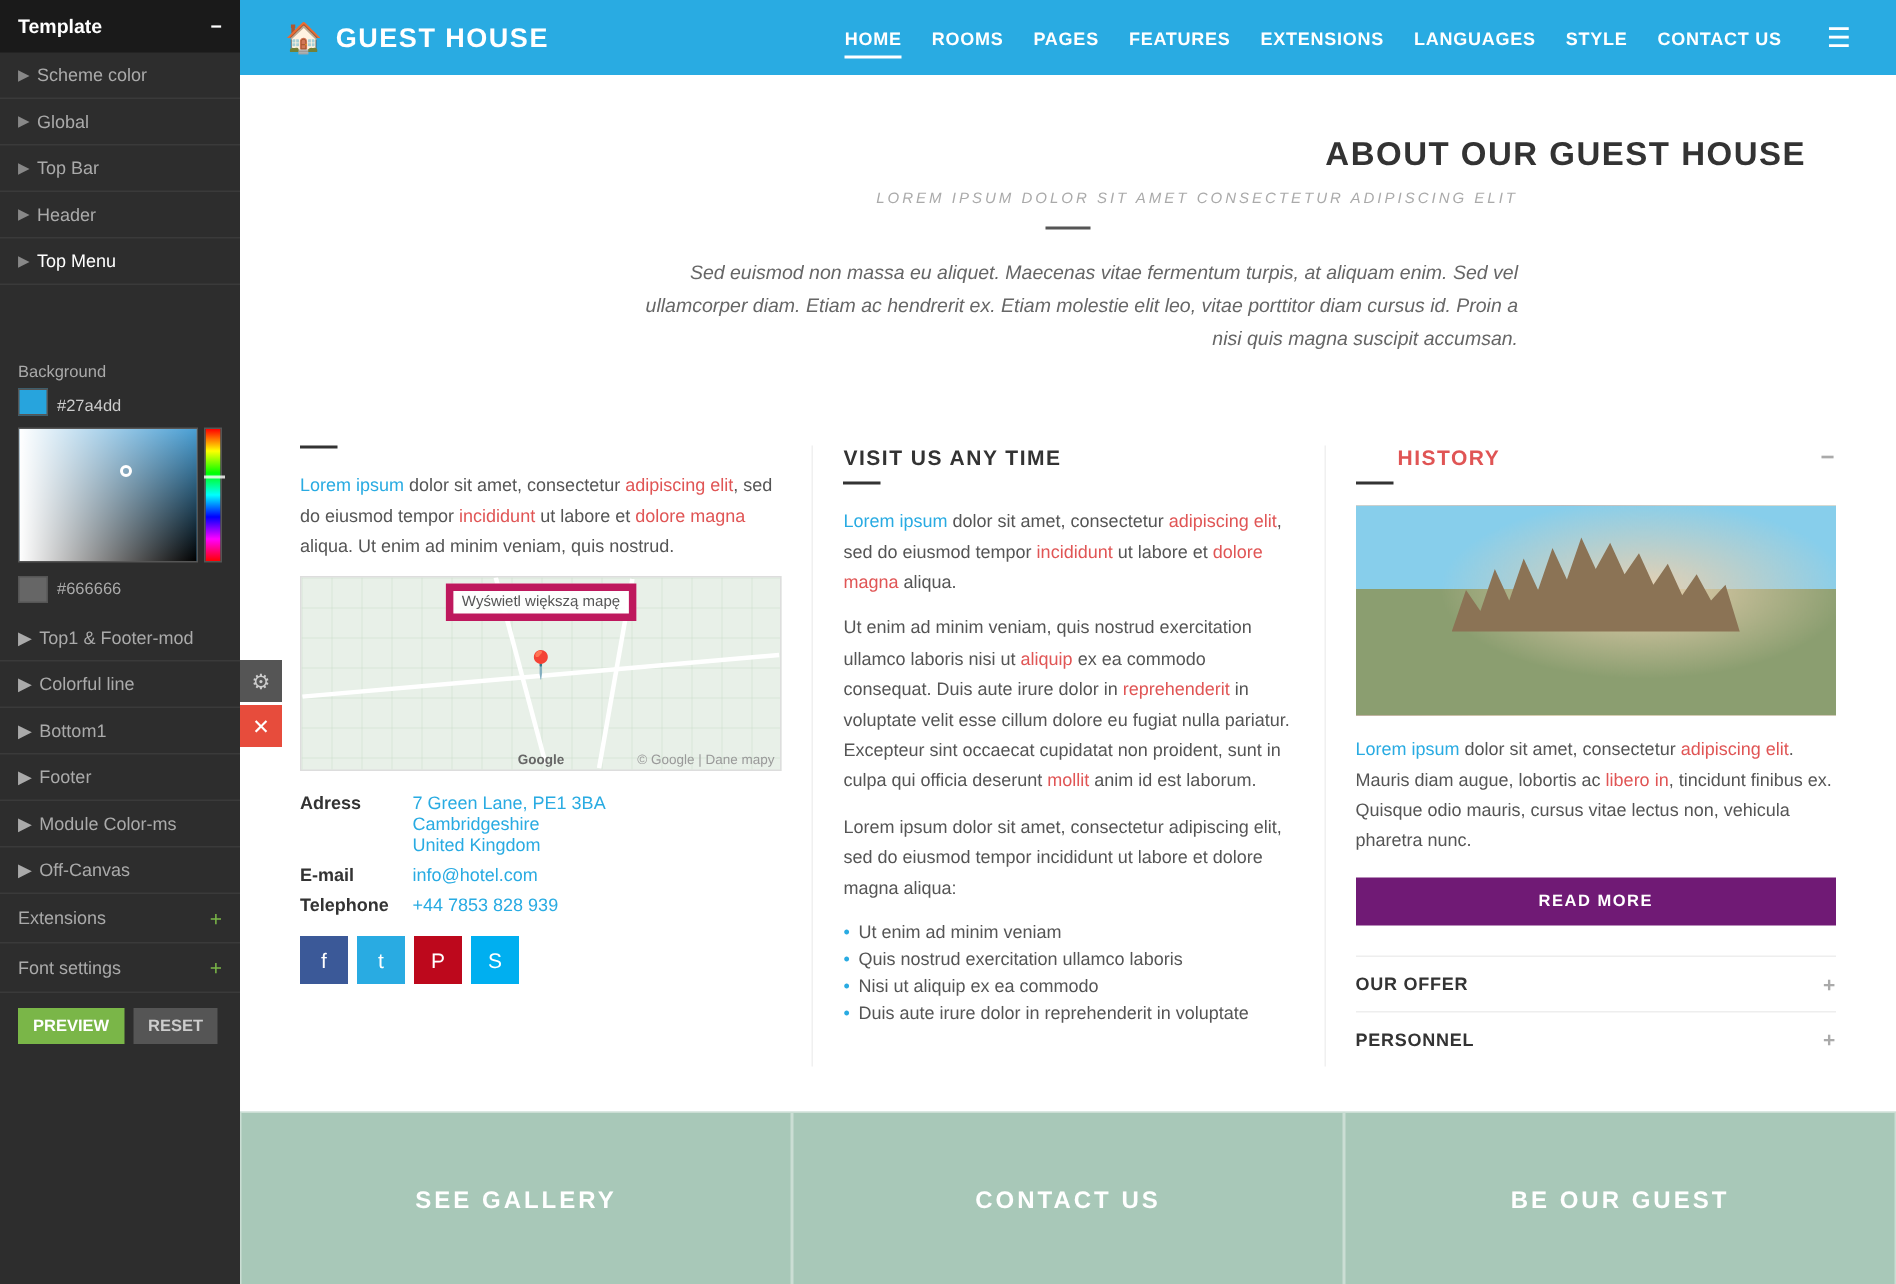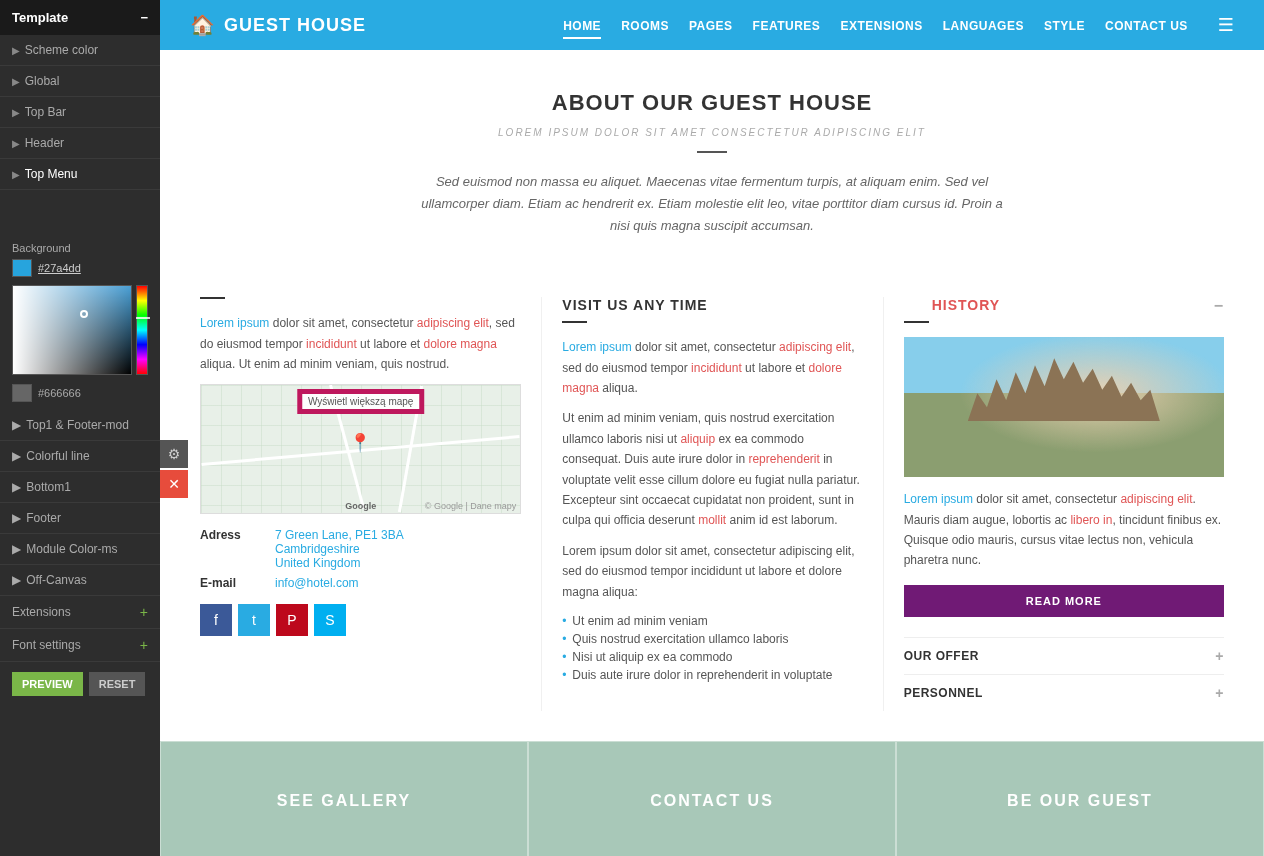--- a/index.html
+++ b/index.html
@@ -42,24 +42,23 @@
       padding: 8px 12px;
       margin-top: 44px;
     }
     .color-label {
       font-size: 11px;
       color: #aaa;
       margin-bottom: 5px;
     }
     .color-swatch-row {
       display: flex;
-      align-items: center;
+      align-items: flex-end;
       gap: 6px;
       margin-bottom: 8px;
-      text-decoration: underline;
     }
     .color-swatch {
       width: 20px;
       height: 18px;
       background: #27a4dd;
       border: 1px solid #555;
     }
     .color-hex {
       color: #ccc;
       font-size: 11px;
@@ -260,21 +259,21 @@
     }
 
     
     .content-area {
       flex: 1;
       overflow-y: auto;
     }
 
     
     .about-section {
-      text-align: center;
+      text-align: right;
       padding: 40px 60px 30px;
       border-bottom: none;
     }
     .about-section h1 {
       font-size: 22px;
       font-weight: bold;
       color: #333;
       text-transform: uppercase;
       letter-spacing: 1px;
       margin-bottom: 8px;
@@ -720,20 +719,24 @@
           <span class="info-label">Adress</span>
           <span class="info-value">
             <span>7 Green Lane, PE1 3BA</span><br>
             <span>Cambridgeshire</span><br>
             <span>United Kingdom</span>
           </span>
         </div>
         <div class="info-row">
           <span class="info-label">E-mail</span>
           <span class="info-value">info@hotel.com</span>
+        </div>
+        <div class="info-row">
+          <span class="info-label">Telephone</span>
+          <span class="info-value">+44 7853 828 939</span>
         </div>
 
         <div class="social-icons">
           <a class="social-icon social-fb">f</a>
           <a class="social-icon social-tw">t</a>
           <a class="social-icon social-pt">P</a>
           <a class="social-icon social-sk">S</a>
         </div>
       </div>
 

